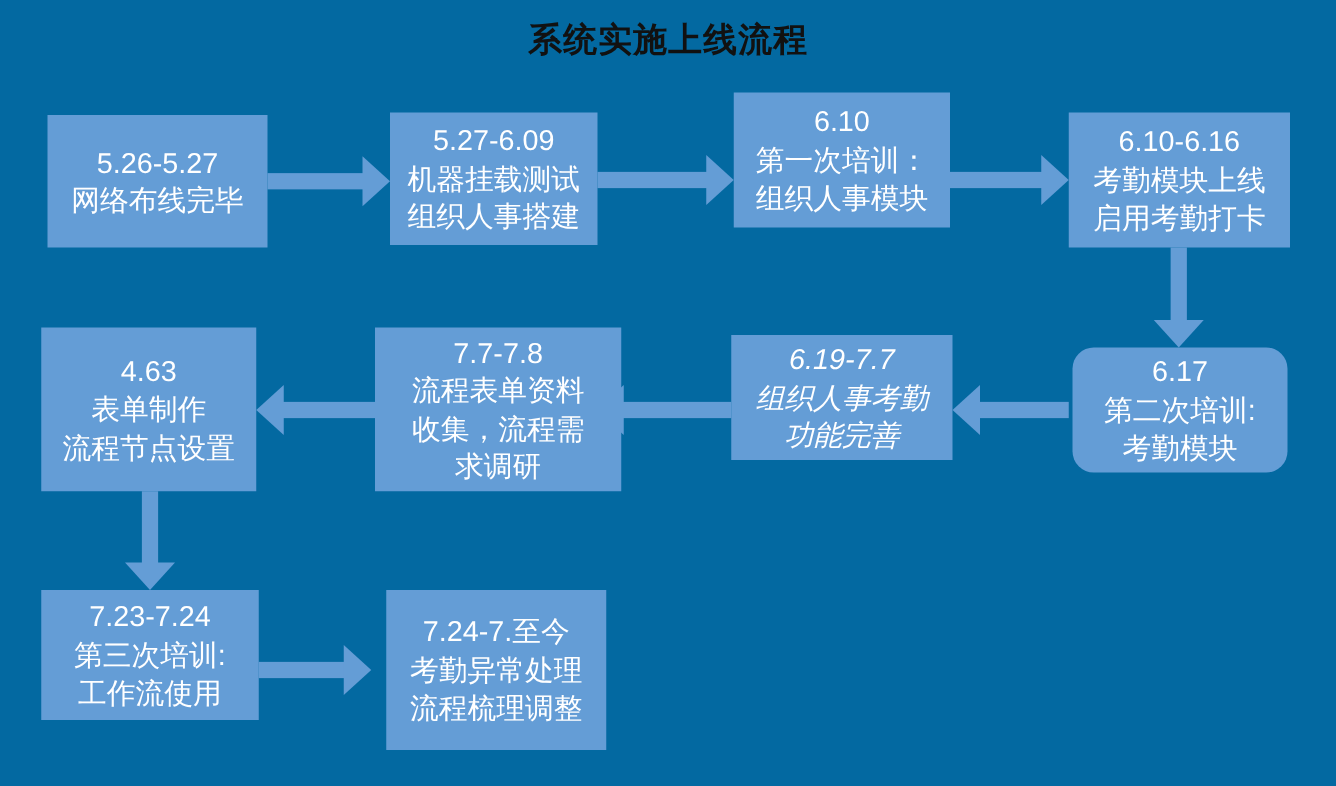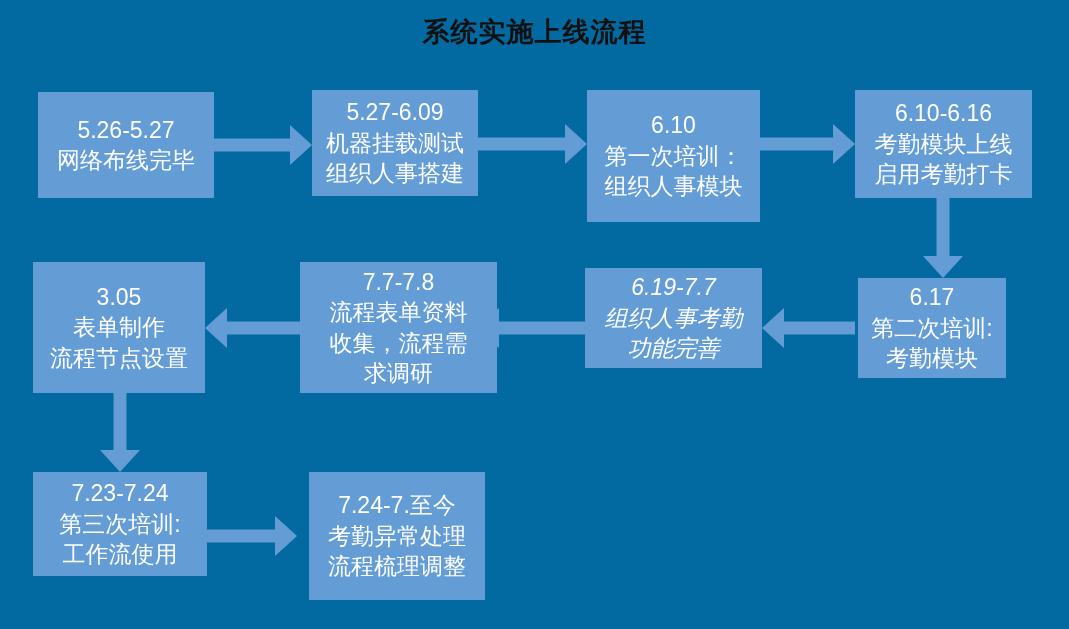--- a/index.html
+++ b/index.html
@@ -63,23 +63,23 @@
   .arrow-down .head{
     bottom:0;left:50%;transform:translateX(-50%);
     border-left:20px solid transparent;
     border-right:20px solid transparent;
     border-top:22px solid var(--accent);
   }
 
   
   #n1{left:38px;top:92px;width:176px;height:106px;}
   #n2{left:312px;top:90px;width:166px;height:106px;}
-  #n3{left:587px;top:90px;width:173px;height:132px;}
+  #n3{left:587px;top:74px;width:173px;height:108px;}
   #n4{left:855px;top:90px;width:177px;height:108px;}
-  #n5{left:858px;top:278px;width:148px;height:100px;}
+  #n5{left:858px;top:278px;width:172px;height:100px;border-radius:17px;}
   #n6{left:585px;top:268px;width:177px;height:100px;font-style:italic;}
   #n7{left:300px;top:262px;width:197px;height:131px;}
   #n8{left:33px;top:262px;width:172px;height:131px;}
   #n9{left:33px;top:472px;width:174px;height:104px;}
   #n10{left:297px;top:472px;width:176px;height:128px;margin-left:12px;}
 
   
   #a1{left:214px;top:125px;width:98px;height:40px;}
   #a2{left:478px;top:124px;width:109px;height:40px;}
   #a3{left:760px;top:124px;width:95px;height:40px;}
@@ -111,21 +111,21 @@
   <div class="node" id="n5">6.17
 第二次培训:
 考勤模块</div>
   <div class="node" id="n6">6.19-7.7
 组织人事考勤
 功能完善</div>
   <div class="node" id="n7">7.7-7.8
 流程表单资料
 收集，流程需
 求调研</div>
-  <div class="node" id="n8">3.05
+  <div class="node" id="n8">4.63
 表单制作
 流程节点设置</div>
   <div class="node" id="n9">7.23-7.24
 第三次培训:
 工作流使用</div>
   <div class="node" id="n10">7.24-7.至今
 考勤异常处理
 流程梳理调整</div>
 
   <div class="arrow arrow-right" id="a1">

